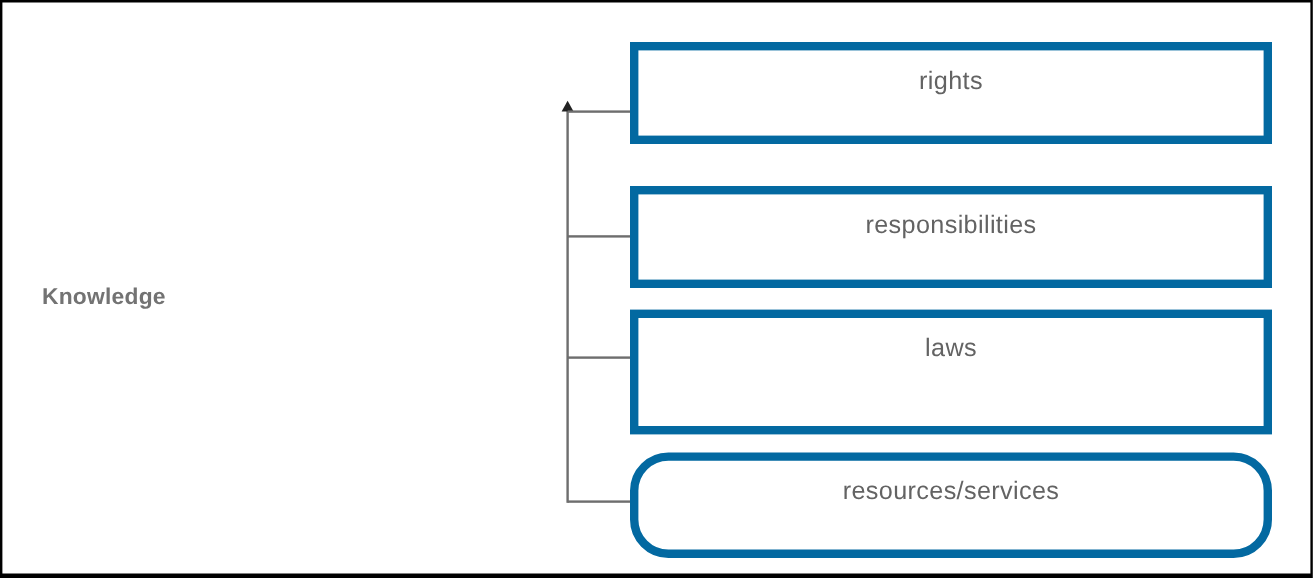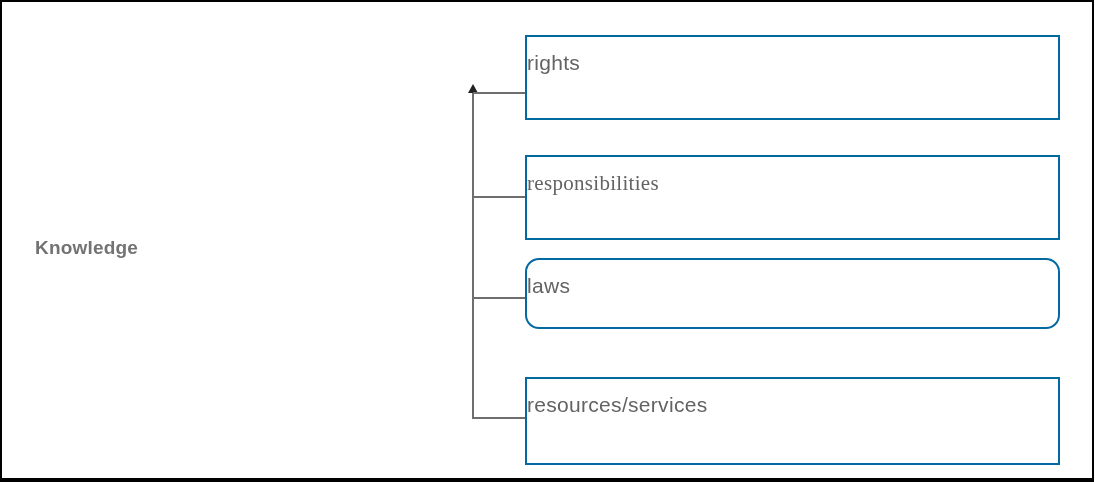--- a/index.html
+++ b/index.html
@@ -40,35 +40,36 @@
     color: #737373;
     letter-spacing: 0.2px;
     white-space: nowrap;
   }
 
   .node {
     position: absolute;
     left: 525px;
     width: 535px;
     box-sizing: border-box;
-    border: 2px solid #0369a1;
+    border: 7px solid #0369a1;
     background: #ffffff;
+    text-align: center;
   }
   .node .node-label {
     display: block;
     padding-top: 14px;
     font-size: 21px;
     color: #636363;
     letter-spacing: 0.3px;
   }
 
   .node.n1 { top: 35px;  height: 85px; }
-  .node.n2 { top: 155px; height: 85px; font-family: Liberation Serif, serif; }
-  .node.n3 { top: 258px; height: 71px; border-radius: 14px; }
-  .node.n4 { top: 377px; height: 88px; }
+  .node.n2 { top: 155px; height: 85px; }
+  .node.n3 { top: 258px; height: 104px; }
+  .node.n4 { top: 377px; height: 88px; border-radius: 32px; }
 
   .trunk {
     position: absolute;
     left: 472px;
     top: 92px;
     width: 2px;
     height: 327px;
     background: #6e6e6e;
   }
 

